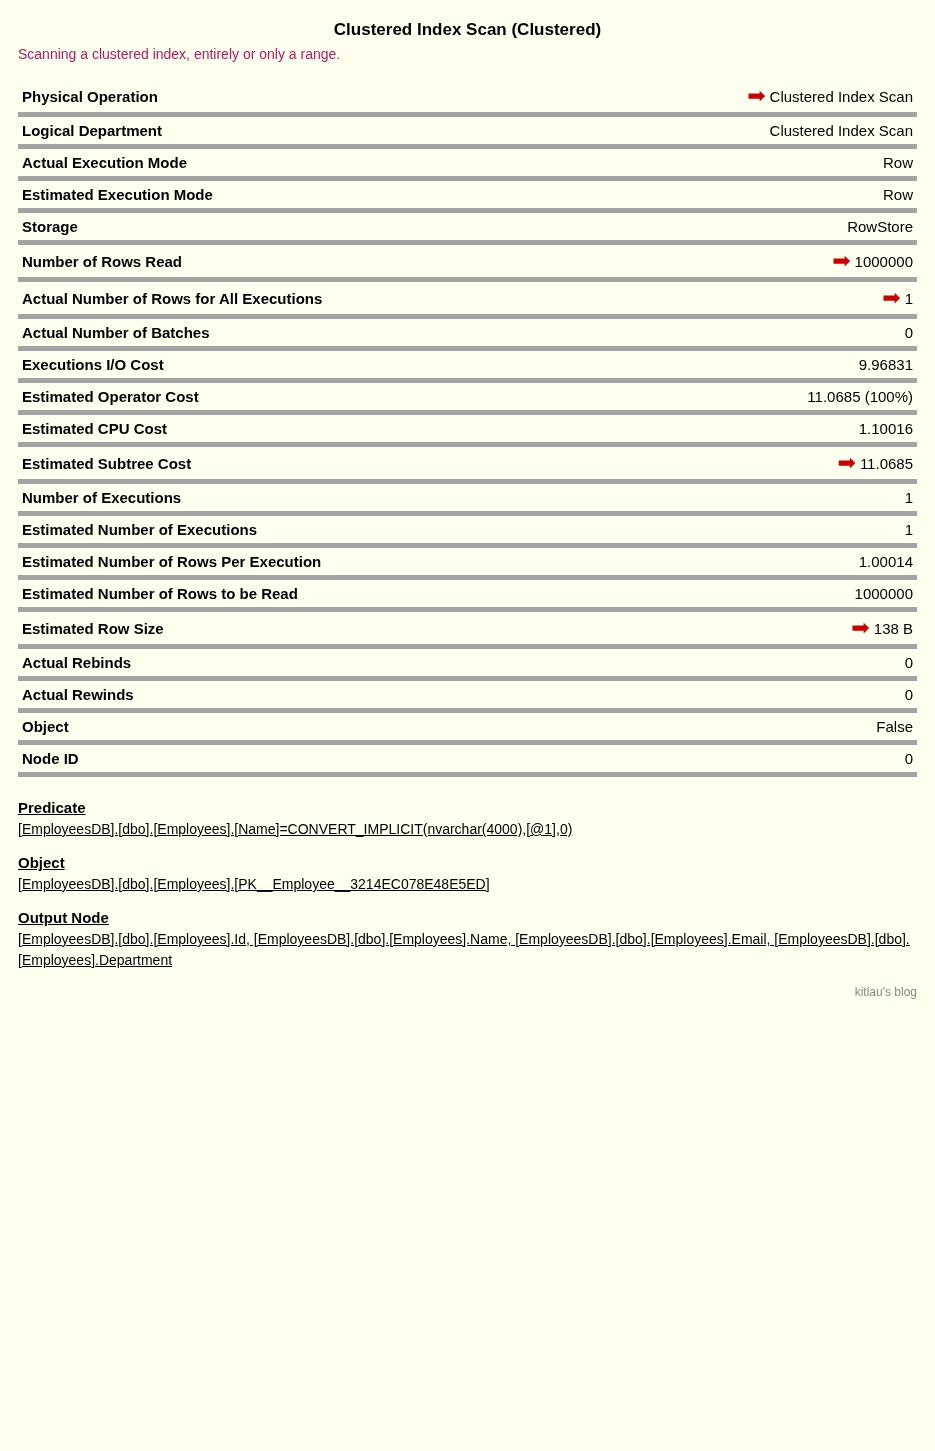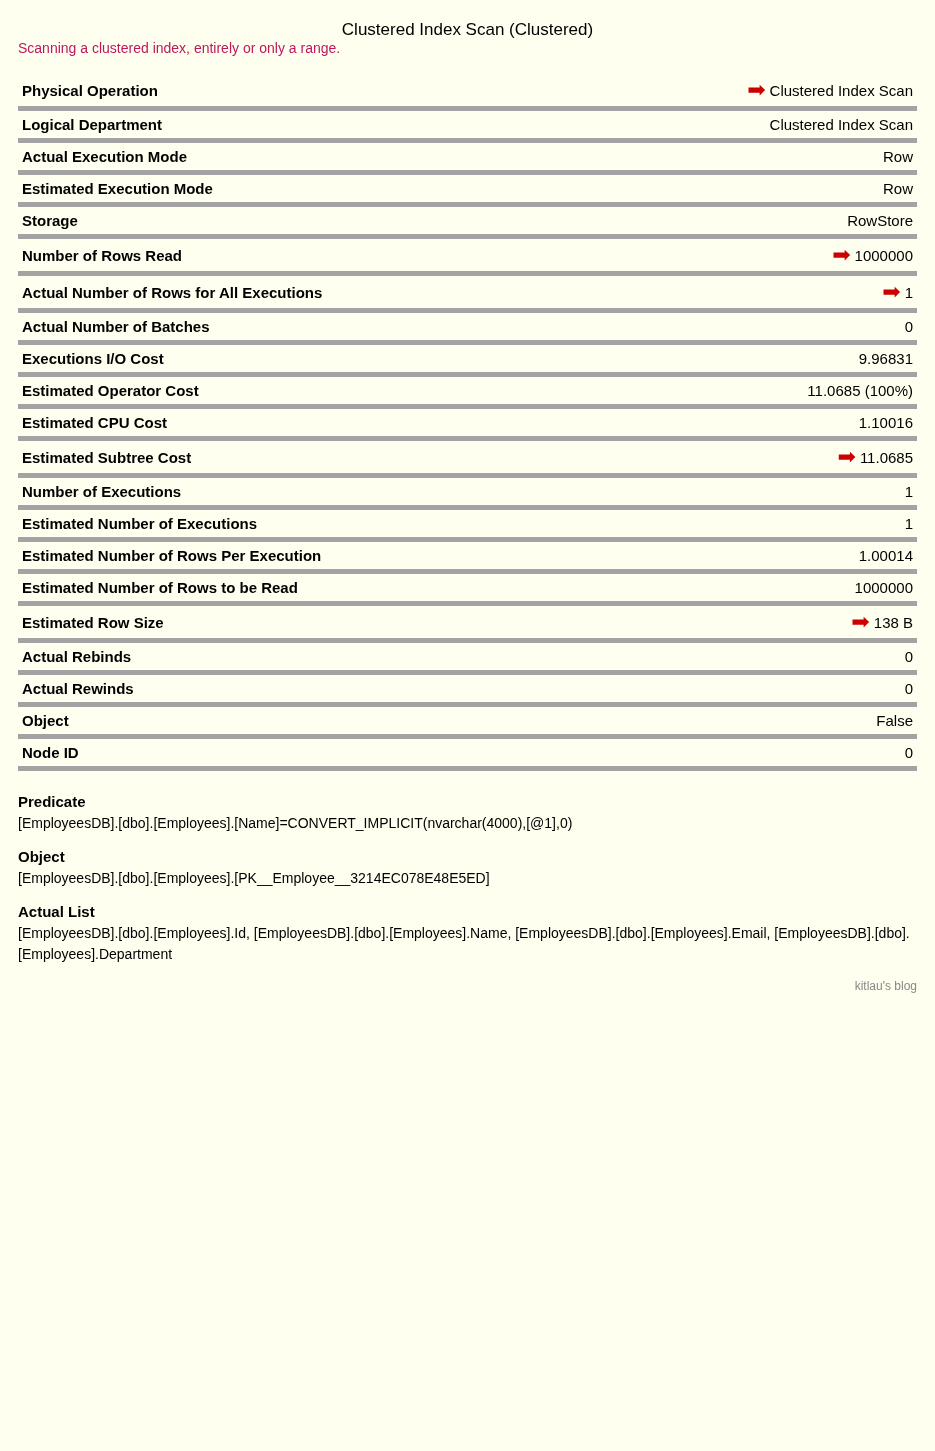--- a/index.html
+++ b/index.html
@@ -7,23 +7,23 @@
       background: #fffff0;
       font-family: Arial, sans-serif;
       font-size: 15px;
       color: #000;
       width: 935px;
       min-height: 1451px;
       padding: 20px 18px 20px 18px;
     }
     .header-title {
       text-align: center;
-      font-weight: normal;
+      font-weight: bold;
       font-size: 17px;
-      margin-bottom: 0;
+      margin-bottom: 6px;
     }
     .header-subtitle {
       font-size: 14px;
       margin-bottom: 18px;
       color: #be185d;
     }
     .properties-table {
       width: 100%;
       border-collapse: collapse;
       margin-bottom: 22px;
@@ -52,20 +52,21 @@
       gap: 4px;
     }
     .arrow-icon {
       color: #cc0000;
       font-size: 22px;
       line-height: 1;
       display: inline-block;
     }
     .section-block {
       margin-bottom: 14px;
+      text-decoration: underline;
     }
     .section-label {
       font-weight: bold;
       font-size: 15px;
       margin-bottom: 3px;
     }
     .section-content {
       font-size: 14px;
       line-height: 1.5;
     }
@@ -199,18 +200,18 @@
 <div id="sections-container">
     <div class="section-block">
       <div class="section-label">Predicate</div>
       <div class="section-content">[EmployeesDB].[dbo].[Employees].[Name]=CONVERT_IMPLICIT(nvarchar(4000),[@1],0)</div>
     </div>
     <div class="section-block">
       <div class="section-label">Object</div>
       <div class="section-content">[EmployeesDB].[dbo].[Employees].[PK__Employee__3214EC078E48E5ED]</div>
     </div>
     <div class="section-block">
-      <div class="section-label">Actual List</div>
+      <div class="section-label">Output Node</div>
       <div class="section-content">[EmployeesDB].[dbo].[Employees].Id, [EmployeesDB].[dbo].[Employees].Name, [EmployeesDB].[dbo].[Employees].Email, [EmployeesDB].[dbo].[Employees].Department</div>
     </div>
   </div>
 
 <div class="footer-credit">kitlau's blog</div>
 
 </body></html>

